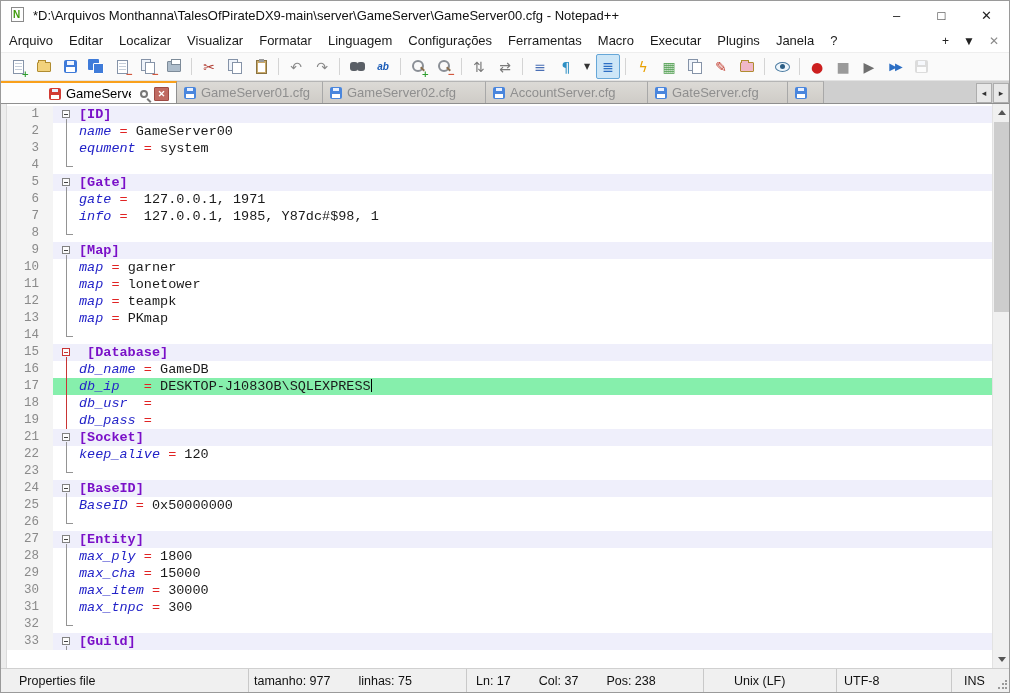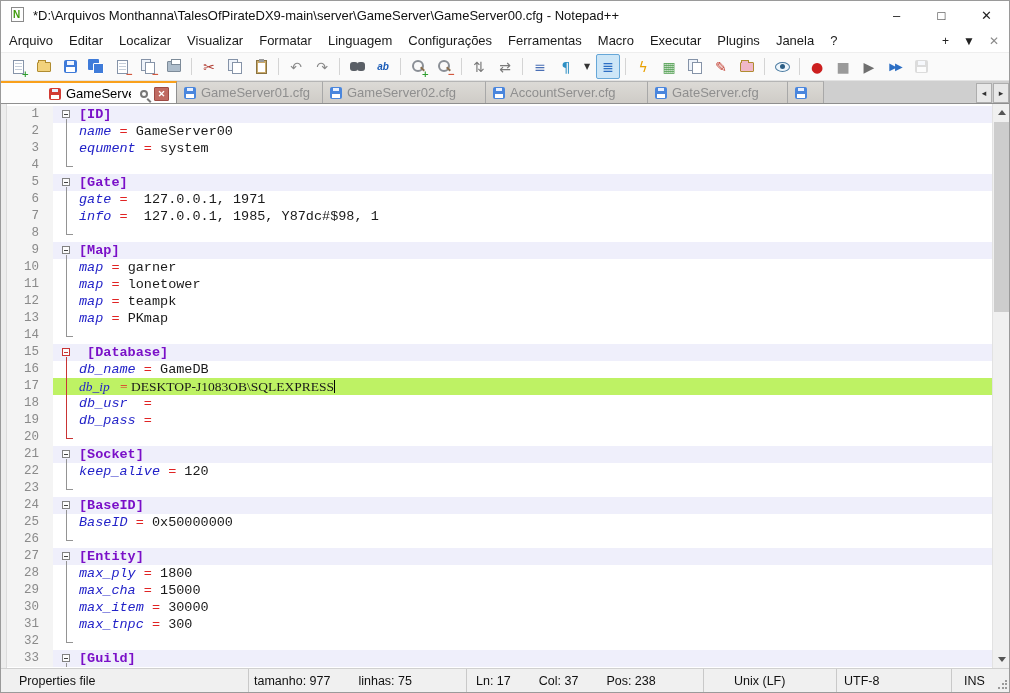--- a/index.html
+++ b/index.html
@@ -79,21 +79,21 @@
   .tsbtn{width:16px;height:20px;background:#e8e8e8;border:1px solid #adadad;font-size:9px;color:#333;
          display:flex;align-items:center;justify-content:center;margin-left:1px;}
   
   .editor{flex:1 1 auto;background:#fff;display:flex;position:relative;overflow:hidden;}
   .edit-main{flex:1 1 auto;padding-top:2px;overflow:hidden;position:relative;}
   .edge{position:absolute;left:0;top:0;bottom:0;width:6px;background:#ededed;border-right:1px solid #dcdcdc;}
   .row{display:flex;height:17px;line-height:17px;font-family:"Liberation Mono","DejaVu Sans Mono",monospace;font-size:13.5px;}
   .gut{flex:0 0 52px;text-align:right;padding-right:14px;color:#8a8a8a;background:#f4f4f4;font-size:12.5px;}
   .rbody{flex:1 1 auto;display:flex;}
   .rbody.sec{background:#efeffb;}
-  .rbody.cur{background:#bef264;font-family:Liberation Serif, serif;}
+  .rbody.cur{background:#86efac;}
   .fold{flex:0 0 26px;position:relative;height:17px;}
   .fline{position:absolute;left:13px;width:1px;background:#949494;}
   .fline.full{top:0;height:17px;}
   .fline.below{top:13px;height:4px;}
   .fline.half{top:0;height:9px;}
   .fline.horiz{top:9px;left:13px;width:7px;height:1px;}
   .fbox{position:absolute;left:9px;top:4px;width:8px;height:8px;border:1px solid #828282;background:#fcfcfc;}
   .fbox::after{content:"";position:absolute;left:1px;top:3px;width:4px;height:1px;background:#444;}
   .fold.red .fline{background:#c93434;}
   .fold.red .fbox{border-color:#c93434;}
@@ -502,30 +502,20 @@
         <div class="row">
           <span class="gut">19</span>
           <div class="rbody">
             <span class="fold red">
               <span class="fline full"></span>
             </span>
             <span class="code"><span class="k">db_pass</span><span> </span><span class="o">=</span></span>
           </div>
         </div>
         <div class="row">
-          <span class="gut">20</span>
-          <div class="rbody">
-            <span class="fold red">
-              <span class="fline half"></span>
-              <span class="fline horiz"></span>
-            </span>
-            <span class="code"></span>
-          </div>
-        </div>
-        <div class="row">
           <span class="gut">21</span>
           <div class="rbody sec">
             <span class="fold">
               <span class="fbox"></span>
               <span class="fline below"></span>
             </span>
             <span class="code"><span class="s">[Socket]</span></span>
           </div>
         </div>
         <div class="row">

